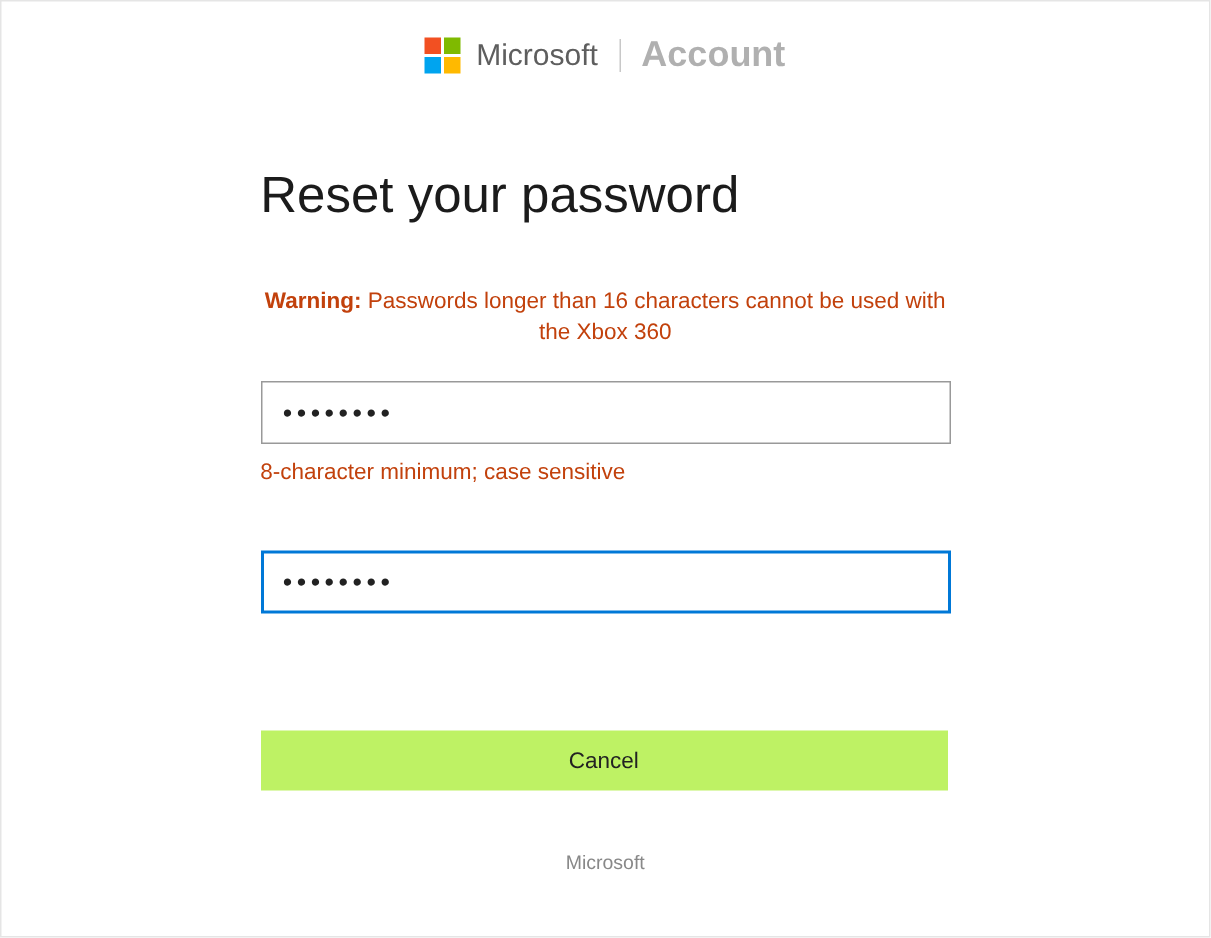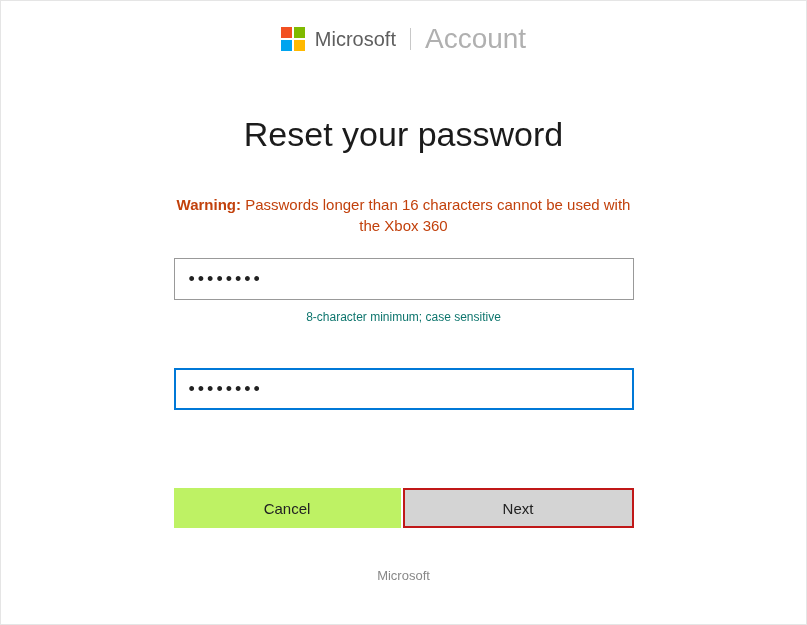--- a/index.html
+++ b/index.html
@@ -37,34 +37,33 @@
       color: #5e5e5e;
       font-weight: 500;
     }
     .divider {
       width: 1px;
       height: 22px;
       background: #c8c8c8;
       margin: 0 4px;
     }
     .account-text {
-      font-size: 28px;
+      font-size: 24px;
       color: #b0b0b0;
-      font-weight: 400;
+      font-weight: 700;
     }
     .main {
       width: 460px;
       margin: 0 auto;
       margin-top: 60px;
     }
     .title {
       font-size: 34px;
       font-weight: 300;
       color: #1b1b1b;
-      text-align: center;
       margin-bottom: 40px;
     }
     .warning {
       text-align: center;
       font-size: 15px;
       color: #c2410c;
       margin-bottom: 22px;
       line-height: 1.4;
     }
     .warning .bold {
@@ -80,23 +79,22 @@
       letter-spacing: 3px;
       outline: none;
       background: #fff;
       color: #222;
     }
     .pwd-input.focused {
       border: 2px solid #0078d7;
       padding: 0 13px;
     }
     .hint {
-      text-align: center;
-      font-size: 12px;
-      color: #0f766e;
+      font-size: 15px;
+      color: #c2410c;
       margin-top: 10px;
       margin-bottom: 44px;
     }
     .gap-before-buttons {
       height: 78px;
     }
     .buttons {
       display: flex;
       width: 100%;
     }
@@ -150,17 +148,16 @@
   <input type="text" class="pwd-input" readonly="" value="••••••••" style="">
 
   <div class="hint">8-character minimum; case sensitive</div>
 
   <input type="text" class="pwd-input focused" readonly="" value="••••••••" style="">
 
   <div class="gap-before-buttons"></div>
 
   <div class="buttons">
     <button class="btn cancel">Cancel</button>
-    <button class="btn next">Next</button>
   </div>
 
   <div class="footer">Microsoft</div>
 </div>
 
 </body></html>

